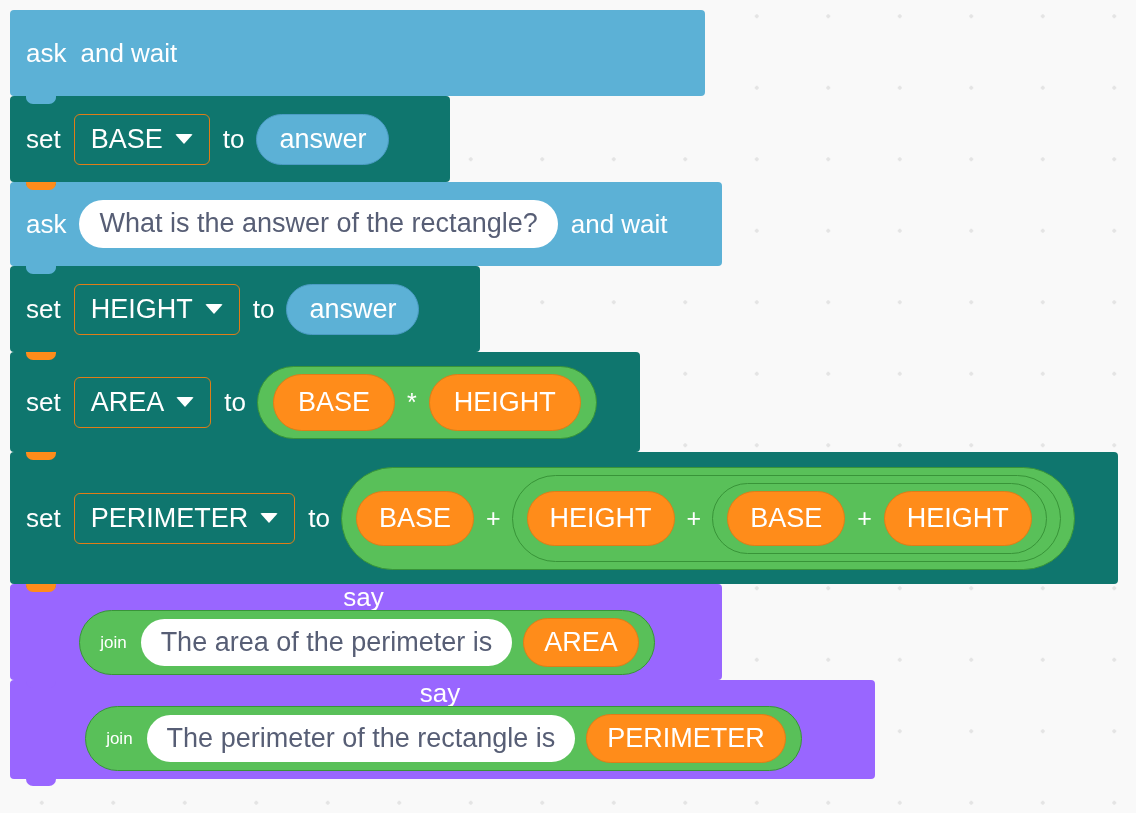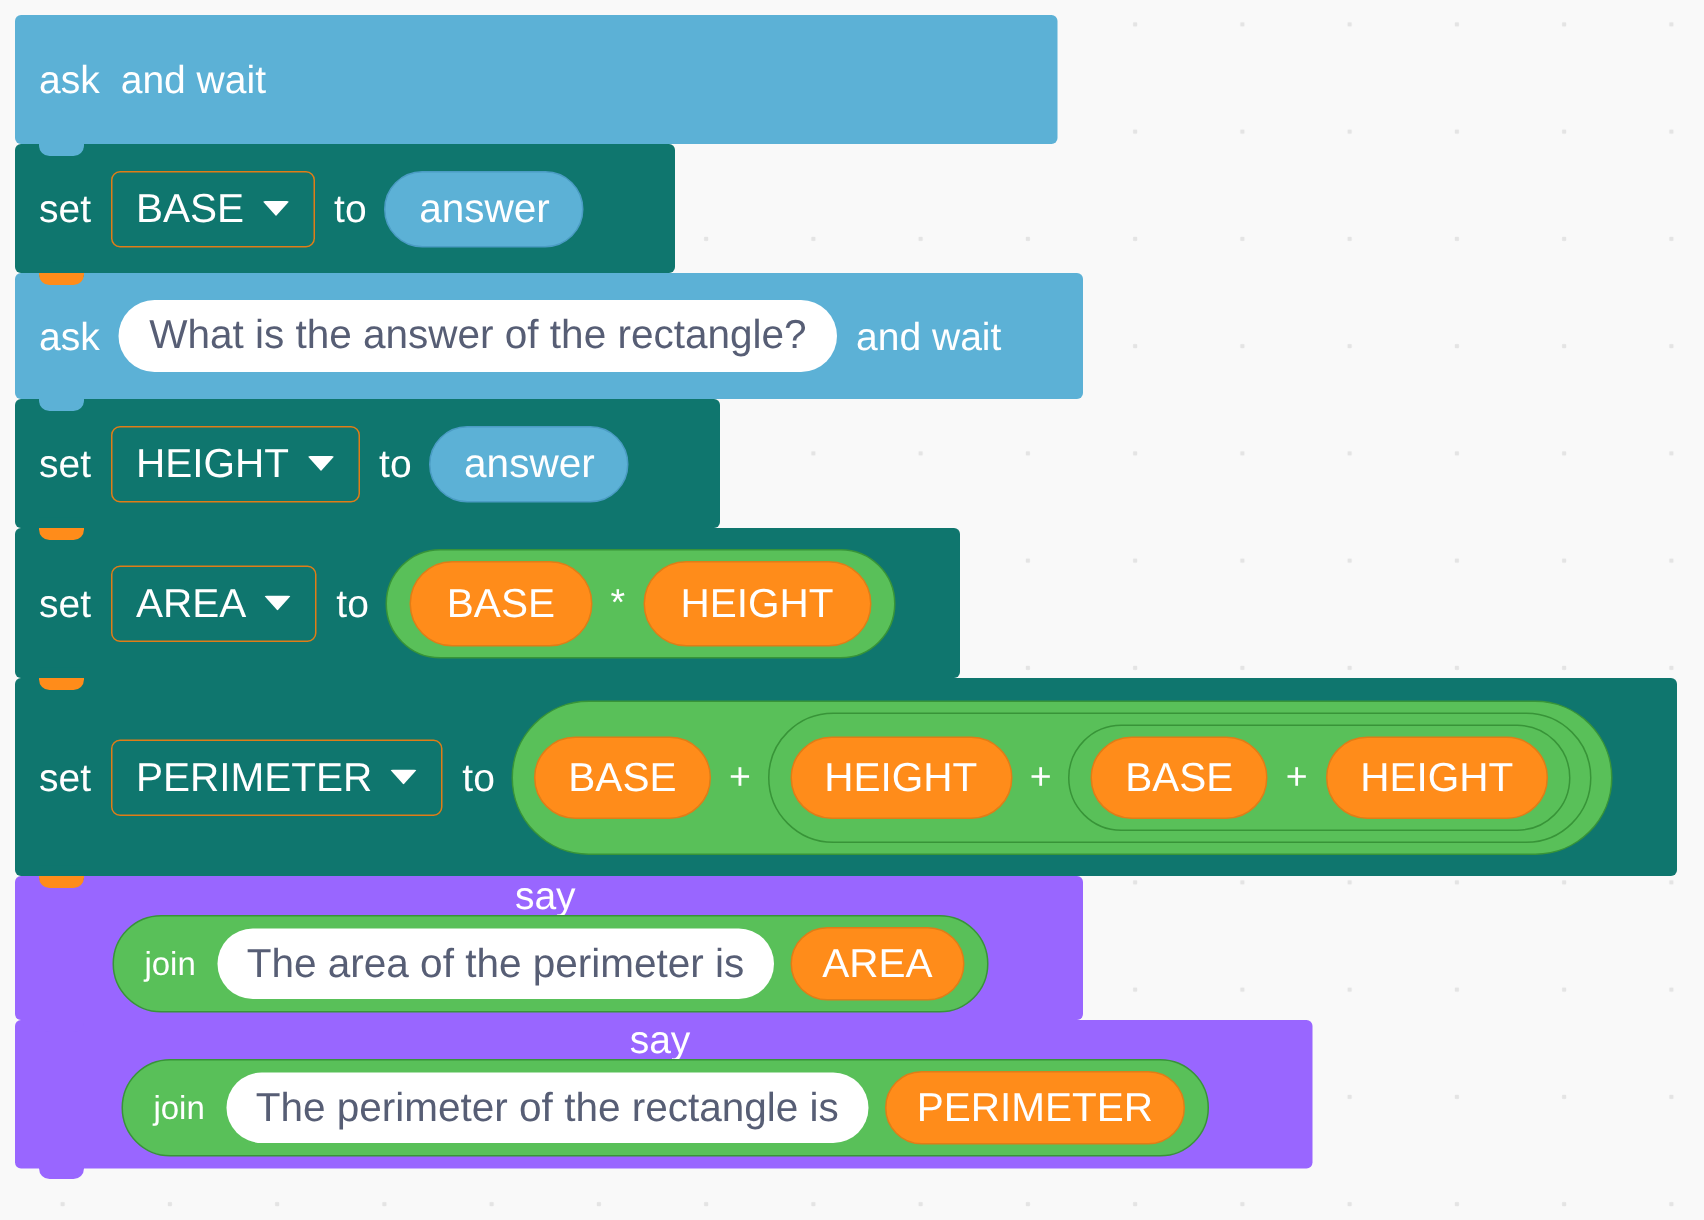--- a/index.html
+++ b/index.html
@@ -153,21 +153,21 @@
     margin: 0 4px;
     box-sizing: border-box;
   }
   .op-symbol {
     color: #ffffff;
     font-size: 25px;
     padding: 0 7px;
   }
   .join-label {
     color: #ffffff;
-    font-size: 22px;
+    font-size: 17px;
     padding: 0 8px 0 10px;
   }
 
   
   #blk-ask-base      { left: 10px;  top: 10px;  width: 695px;  height: 86px; }
   #blk-set-base      { left: 10px;  top: 96px;  width: 440px;  height: 86px; }
   #blk-ask-height    { left: 10px;  top: 182px; width: 712px;  height: 84px; }
   #blk-set-height    { left: 10px;  top: 266px; width: 470px;  height: 86px; }
   #blk-set-area      { left: 10px;  top: 352px; width: 630px;  height: 100px; }
   #blk-set-perimeter { left: 10px;  top: 452px; width: 1108px; height: 132px; }

